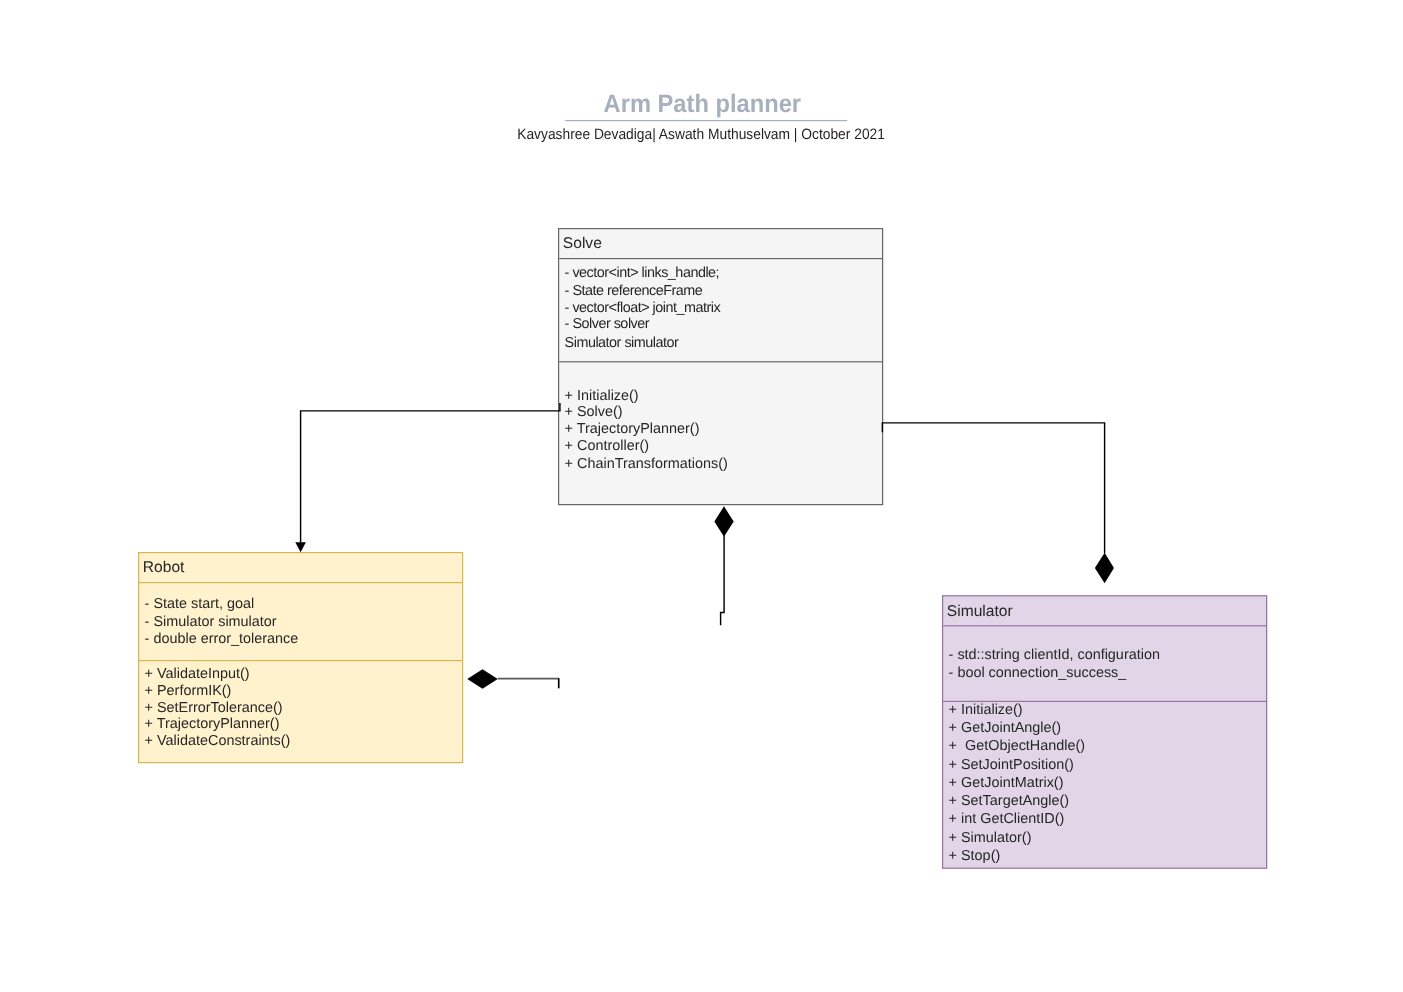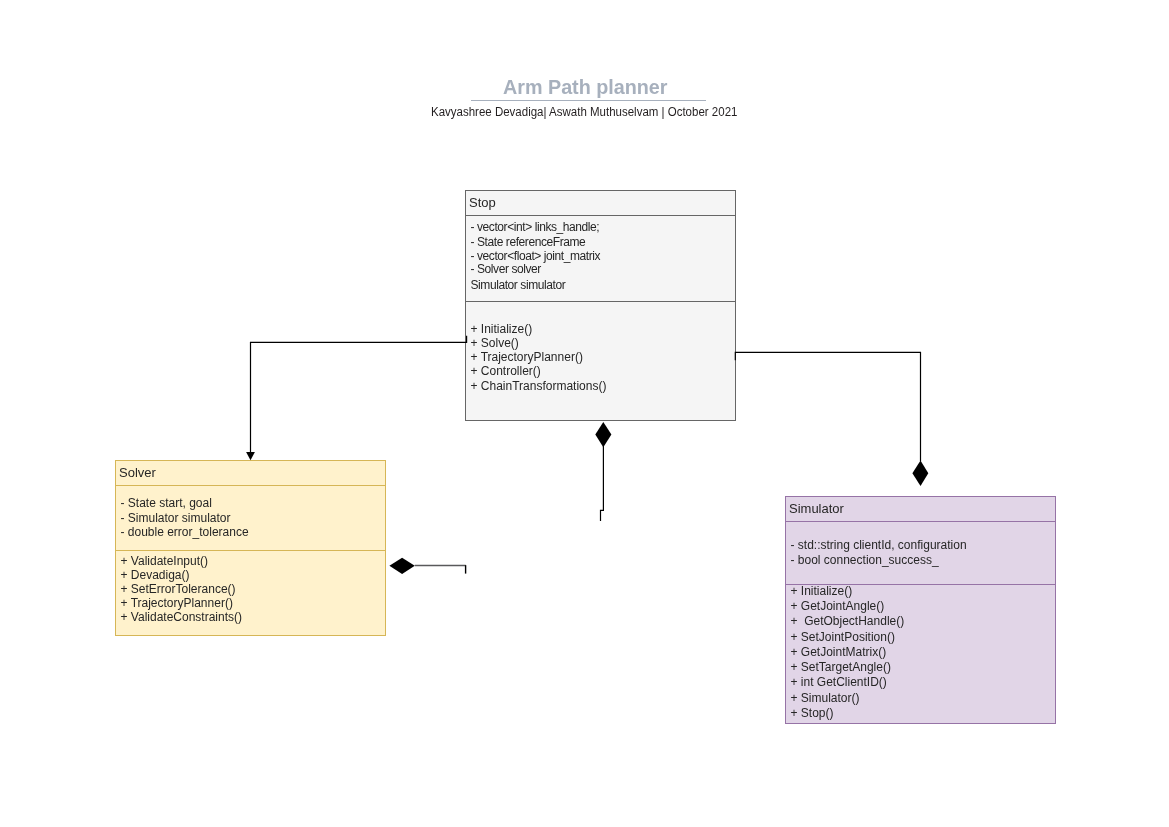--- a/index.html
+++ b/index.html
@@ -25,42 +25,42 @@
 
 <div id="canvas">
 
   <div class="title" style="left: 503px; top: 75px; color: rgb(167, 176, 189);">Arm Path planner</div>
   <div class="title-rule" style="left: 471px; top: 100px; width: 235px; background: rgb(167, 176, 189);"></div>
   <div class="subtitle" style="left: 431px; top: 105px; color: rgb(35, 31, 32);">Kavyashree Devadiga| Aswath Muthuselvam | October 2021</div>
 
   <div class="umlbox" style="left: 464.5px; top: 190px; width: 271px; height: 230.5px; background: rgb(245, 245, 245); border-color: rgb(102, 102, 102);">
     <div class="divider" style="top: 24.3px; background: rgb(102, 102, 102);"></div>
     <div class="divider" style="top: 109.5px; background: rgb(102, 102, 102);"></div>
-    <div class="cname" style="left:3.5px;top:3.5px;">Stop</div>
+    <div class="cname" style="left:3.5px;top:3.5px;">Solve</div>
     <div class="cline" style="letter-spacing:-0.42px;left:5px;top:29.40px;">- vector&lt;int&gt; links_handle;</div>
     <div class="cline" style="letter-spacing:-0.42px;left:5px;top:43.50px;">- State referenceFrame</div>
     <div class="cline" style="letter-spacing:-0.42px;left:5px;top:57.50px;">- vector&lt;float&gt; joint_matrix</div>
     <div class="cline" style="letter-spacing:-0.42px;left:5px;top:71.20px;">- Solver solver</div>
     <div class="cline" style="letter-spacing:-0.42px;left:5px;top:86.50px;">Simulator simulator</div>
     <div class="cline" style="left:5px;top:131.20px;">+ Initialize()</div>
     <div class="cline" style="left:5px;top:145.30px;">+ Solve()</div>
     <div class="cline" style="left:5px;top:159.20px;">+ TrajectoryPlanner()</div>
     <div class="cline" style="left:5px;top:173.30px;">+ Controller()</div>
     <div class="cline" style="left:5px;top:187.50px;">+ ChainTransformations()</div>
   </div>
 
   <div class="umlbox" style="left: 114.5px; top: 460px; width: 271px; height: 175.5px; background: rgb(255, 242, 204); border-color: rgb(214, 182, 86);">
     <div class="divider" style="top: 24.3px; background: rgb(214, 182, 86);"></div>
     <div class="divider" style="top: 89.4px; background: rgb(214, 182, 86);"></div>
-    <div class="cname" style="left:3.5px;top:3.5px;">Solver</div>
+    <div class="cname" style="left:3.5px;top:3.5px;">Robot</div>
     <div class="cline" style="left:5px;top:35.20px;">- State start, goal</div>
     <div class="cline" style="left:5px;top:50.10px;">- Simulator simulator</div>
     <div class="cline" style="left:5px;top:63.90px;">- double error_tolerance</div>
     <div class="cline" style="left:5px;top:92.90px;">+ ValidateInput()</div>
-    <div class="cline" style="left:5px;top:106.90px;">+ Devadiga()</div>
+    <div class="cline" style="left:5px;top:106.90px;">+ PerformIK()</div>
     <div class="cline" style="left:5px;top:120.90px;">+ SetErrorTolerance()</div>
     <div class="cline" style="left:5px;top:135.00px;">+ TrajectoryPlanner()</div>
     <div class="cline" style="left:5px;top:149.00px;">+ ValidateConstraints()</div>
   </div>
 
 
   <div class="umlbox" style="left: 784.5px; top: 496px; width: 271px; height: 227.5px; background: rgb(225, 213, 231); border-color: rgb(150, 115, 166);">
     <div class="divider" style="top: 24.3px; background: rgb(150, 115, 166);"></div>
     <div class="divider" style="top: 87.3px; background: rgb(150, 115, 166);"></div>
     <div class="cname" style="left:3.5px;top:3.5px;">Simulator</div>

